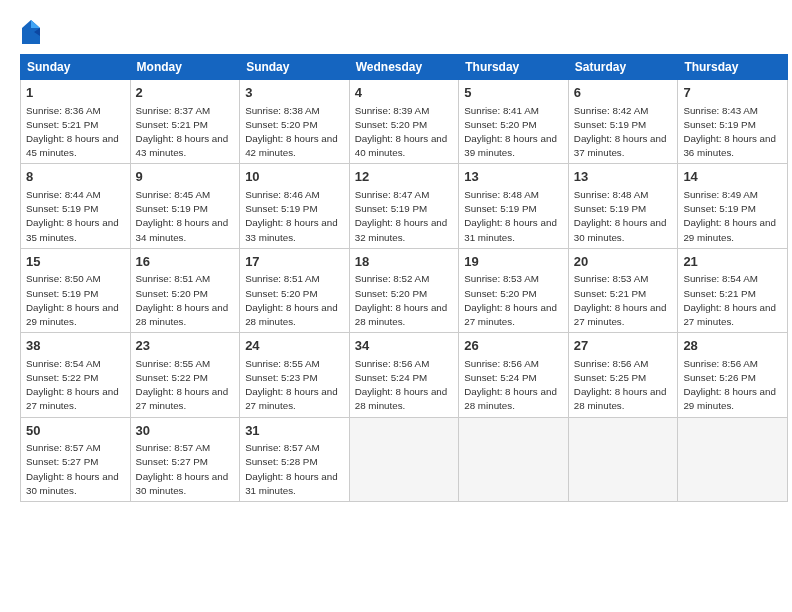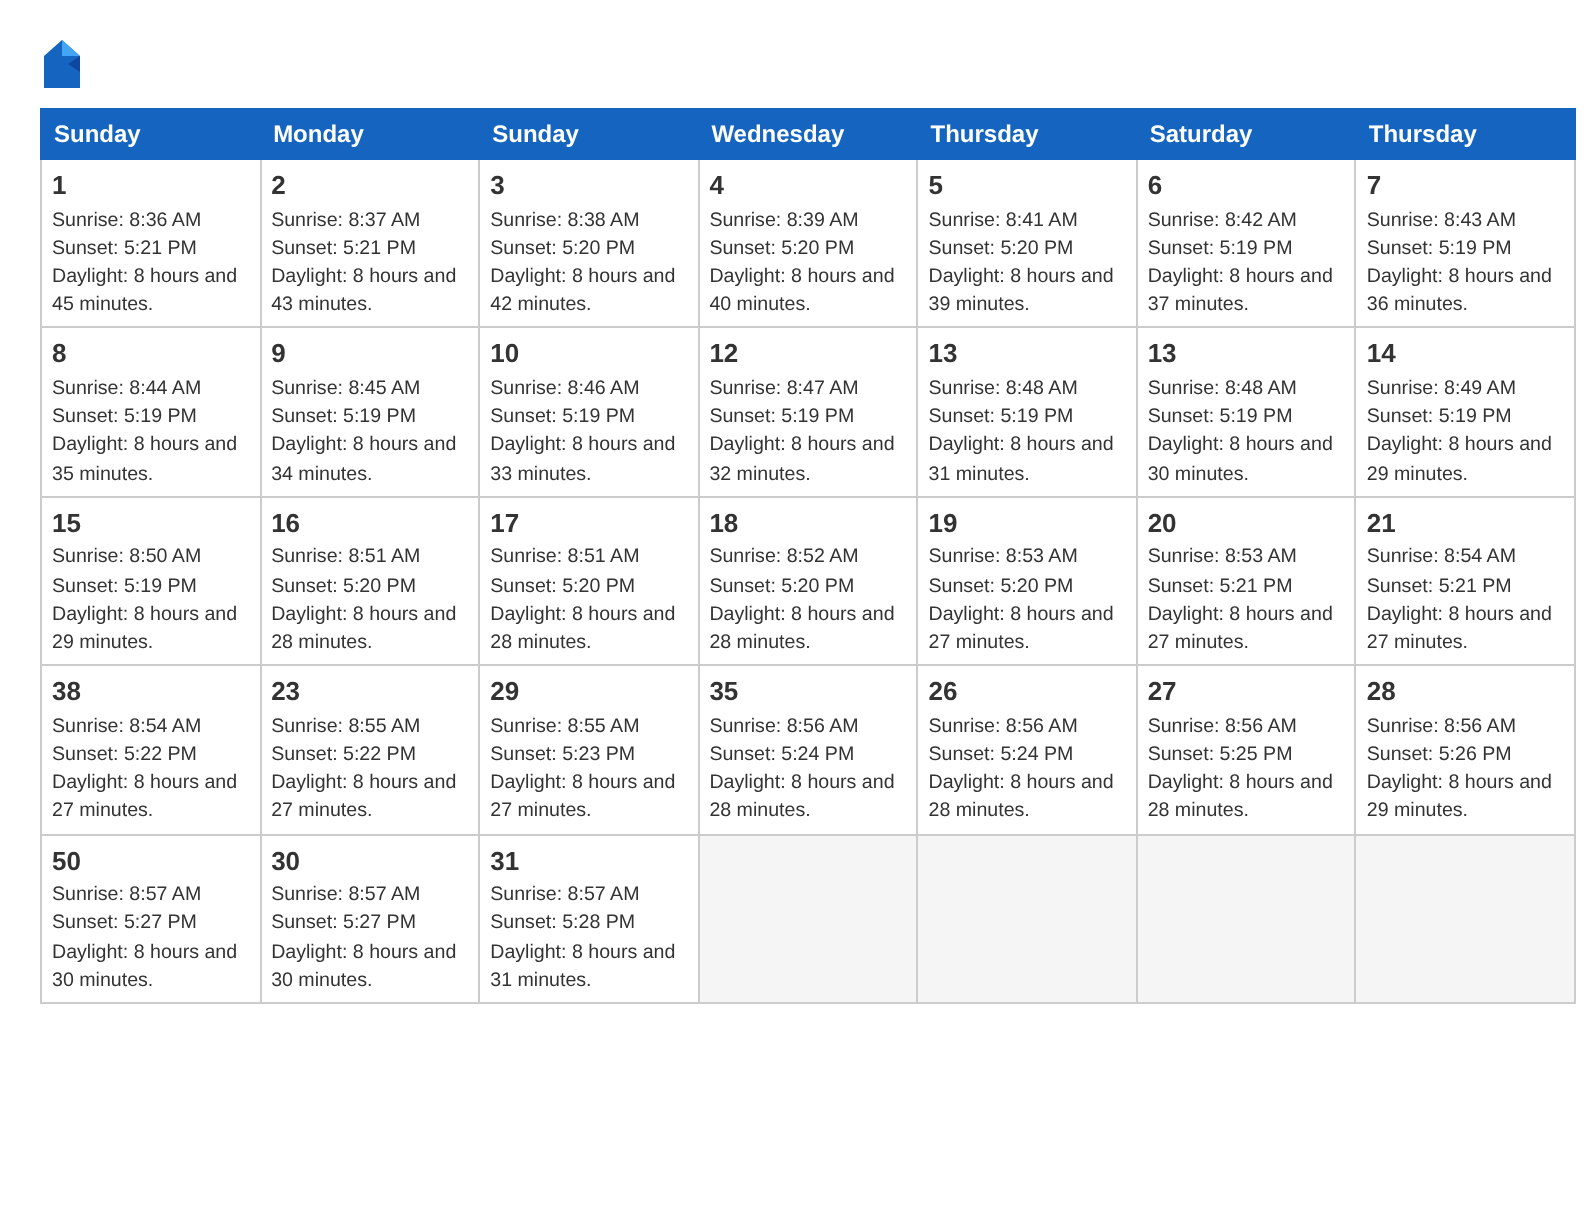--- a/index.html
+++ b/index.html
@@ -178,23 +178,23 @@
           <td><span class="day-num">20</span>
 <span class="day-info">Sunrise: 8:53 AM<br>Sunset: 5:21 PM<br>Daylight: 8 hours and 27 minutes.</span></td>
           <td><span class="day-num">21</span>
 <span class="day-info">Sunrise: 8:54 AM<br>Sunset: 5:21 PM<br>Daylight: 8 hours and 27 minutes.</span></td>
         </tr>
         <tr>
           <td><span class="day-num">38</span>
 <span class="day-info">Sunrise: 8:54 AM<br>Sunset: 5:22 PM<br>Daylight: 8 hours and 27 minutes.</span></td>
           <td><span class="day-num">23</span>
 <span class="day-info">Sunrise: 8:55 AM<br>Sunset: 5:22 PM<br>Daylight: 8 hours and 27 minutes.</span></td>
-          <td><span class="day-num">29</span>
+          <td><span class="day-num">24</span>
 <span class="day-info">Sunrise: 8:55 AM<br>Sunset: 5:23 PM<br>Daylight: 8 hours and 27 minutes.</span></td>
-          <td><span class="day-num">35</span>
+          <td><span class="day-num">34</span>
 <span class="day-info">Sunrise: 8:56 AM<br>Sunset: 5:24 PM<br>Daylight: 8 hours and 28 minutes.</span></td>
           <td><span class="day-num">26</span>
 <span class="day-info">Sunrise: 8:56 AM<br>Sunset: 5:24 PM<br>Daylight: 8 hours and 28 minutes.</span></td>
           <td><span class="day-num">27</span>
 <span class="day-info">Sunrise: 8:56 AM<br>Sunset: 5:25 PM<br>Daylight: 8 hours and 28 minutes.</span></td>
           <td><span class="day-num">28</span>
 <span class="day-info">Sunrise: 8:56 AM<br>Sunset: 5:26 PM<br>Daylight: 8 hours and 29 minutes.</span></td>
         </tr>
         <tr>
           <td><span class="day-num">50</span>

